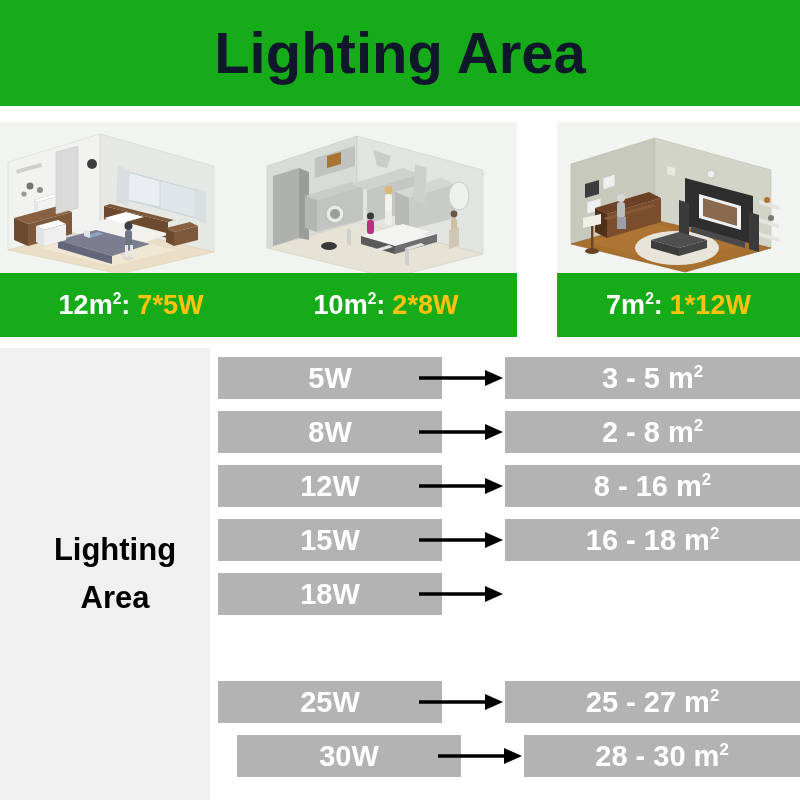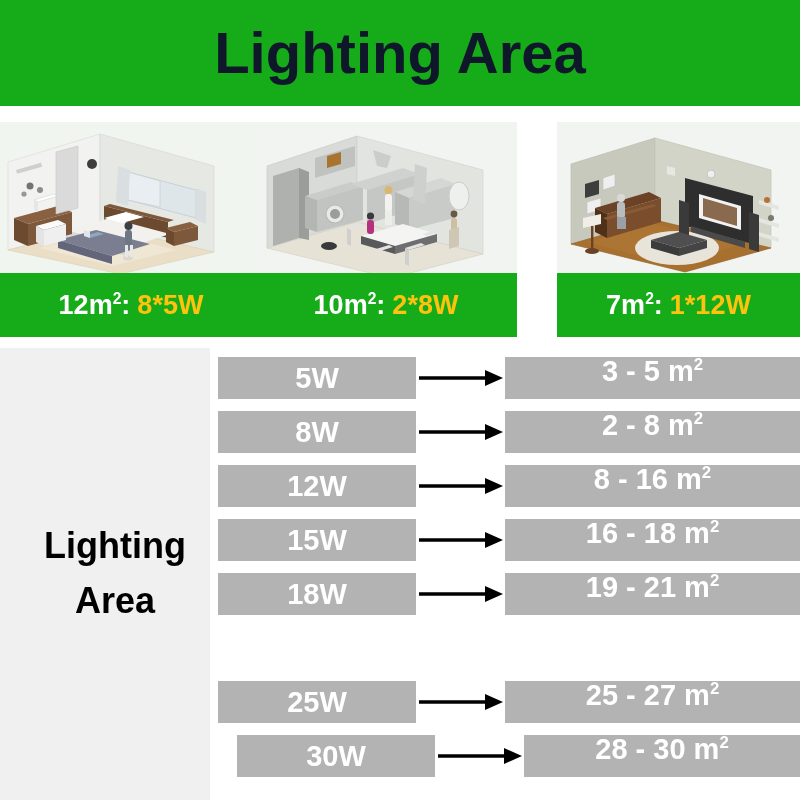--- a/index.html
+++ b/index.html
@@ -65,47 +65,47 @@
     position:absolute;left:0;top:348px;width:800px;height:452px;
   }
   #label-panel{
     position:absolute;left:0;top:0;width:210px;height:452px;
     background:#f0f0f0;
     display:flex;flex-direction:column;
     align-items:center;justify-content:center;
     gap:6px;
   }
   #label-panel .line{
-    color:#000000;font-weight:bold;font-size:36px;line-height:1.35;
+    color:#000000;font-weight:bold;font-size:31px;line-height:1.35;
     text-align:center;
     margin-left:20px;
   }
 
   #rows{
     position:absolute;left:210px;top:0;right:0;bottom:0;
   }
   .spec-row{
     position:absolute;left:0;right:0;height:42px;
   }
   .watt-cell{
-    position:absolute;left:8px;top:0;width:198px;height:42px;
+    position:absolute;left:8px;top:0;width:224px;height:42px;
     background:#b3b3b3;
     display:flex;align-items:center;justify-content:center;
   }
   .watt-cell span{
     color:#ffffff;font-weight:bold;font-size:29px;line-height:1;
   }
   .arrow-cell{
     position:absolute;left:207px;top:0;width:88px;height:42px;
   }
   .arrow-cell svg{display:block;width:88px;height:42px;}
   .area-cell{
     position:absolute;left:295px;right:0;top:0;height:42px;
     background:#b3b3b3;
-    display:flex;justify-content:center;
+    display:flex;align-items:center;justify-content:center;
   }
   .area-cell span{
     color:#ffffff;font-weight:bold;font-size:29px;line-height:1;
     white-space:nowrap;
   }
   .area-cell sup{font-size:0.58em;vertical-align:super;}
 </style>
 </head>
 <body>
 
@@ -182,21 +182,21 @@
         <rect x="130" y="123" width="3" height="12" fill="#e8e8e8"></rect>
 
         <polygon points="84,114 98,110 104,112 90,116" fill="#8fa7bd"></polygon>
         <polygon points="84,114 90,116 90,110 84,108" fill="#dde4ea"></polygon>
       </svg>
     </div>
     <div class="room-label">
       <span class="area">
         <span>12m</span><sup>2</sup><span>:</span>
       </span>
-      <span class="watt">8*5W</span>
+      <span class="watt">7*5W</span>
     </div>
   </div>
 
   <div class="room-card c1">
     <div class="room-image">
       <svg viewBox="0 0 262 158" preserveAspectRatio="xMidYMid meet">
         <rect x="0" y="0" width="262" height="158" fill="#f1f4f0"></rect>
 
         <polygon points="12,44 102,14 102,100 12,126" fill="#d9dbd8" stroke="#cbcdc9" stroke-width="0.7"></polygon>
         <polygon points="102,14 228,48 228,132 102,100" fill="#e2e4e0" stroke="#d2d4d0" stroke-width="0.7"></polygon>
@@ -394,23 +394,20 @@
       <div class="spec-row" style="top: 225px;">
         <div class="watt-cell">
           <span>18W</span>
         </div>
         <div class="arrow-cell">
           <svg viewBox="0 0 88 42">
             <line x1="2" y1="21" x2="70" y2="21" stroke="#000000" stroke-width="3.4"></line>
             <polygon points="68,13 86,21 68,29" fill="#000000"></polygon>
           </svg>
         </div>
-        <div class="area-cell">
-          <span><span>19 - 21 m</span><sup>2</sup></span>
-        </div>
       </div>
       <div class="spec-row" style="top: 333px;">
         <div class="watt-cell">
           <span>25W</span>
         </div>
         <div class="arrow-cell">
           <svg viewBox="0 0 88 42">
             <line x1="2" y1="21" x2="70" y2="21" stroke="#000000" stroke-width="3.4"></line>
             <polygon points="68,13 86,21 68,29" fill="#000000"></polygon>
           </svg>

